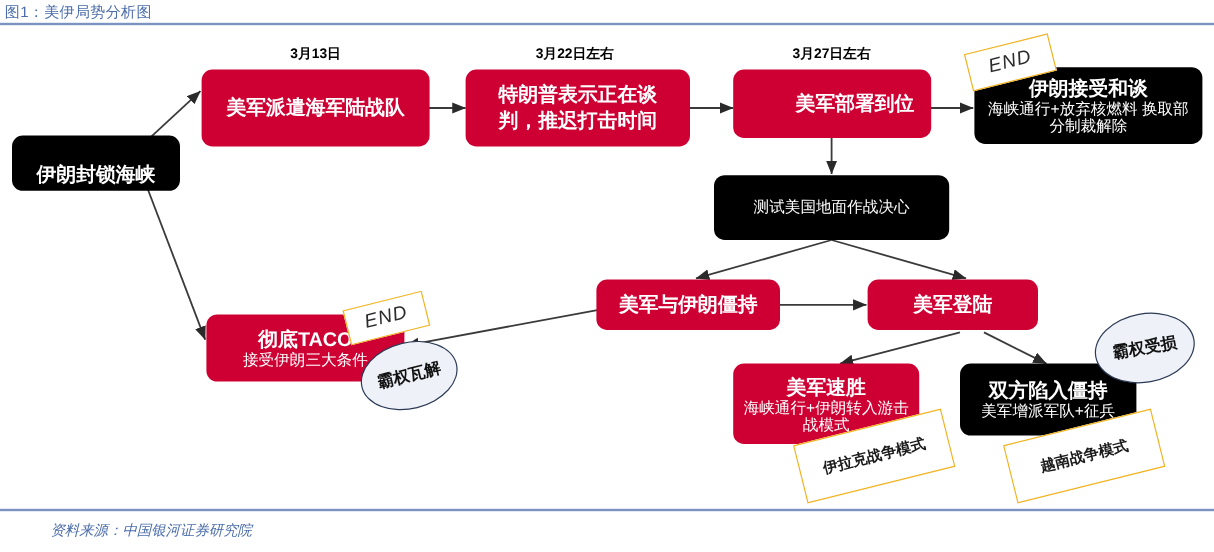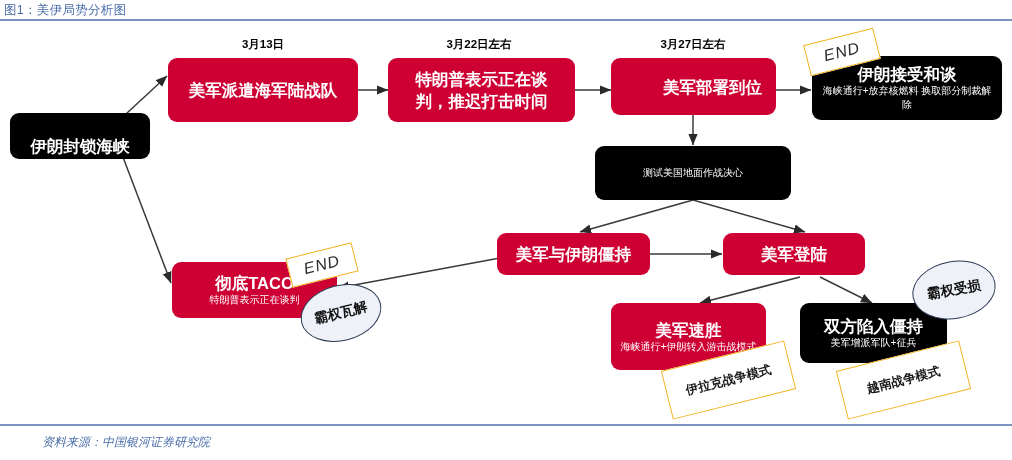--- a/index.html
+++ b/index.html
@@ -35,21 +35,21 @@
     position:absolute;box-sizing:border-box;
     border-radius:9px;
     display:flex;flex-direction:column;align-items:center;justify-content:center;
     color:#ffffff;text-align:center;
     padding:3px 6px;
   }
   .node.red{background:#ce0033;}
   .node.green{background:#000000;}
   .node .t1{font-weight:bold;font-size:16.5px;line-height:20px;white-space:nowrap;}
   .node .t1.wrap{white-space:normal;line-height:22px;}
-  .node .t2{font-size:10px;line-height:14px;font-weight:normal;}
+  .node .t2{font-size:13px;line-height:14px;font-weight:normal;}
 
   
   .date{
     position:absolute;font-size:11.5px;color:#000;font-weight:bold;
     white-space:nowrap;text-align:center;
   }
 
   
   .endtag{
     position:absolute;
@@ -150,21 +150,21 @@
 <div class="node red" style="left:497px;top:233px;width:153px;height:42px;">
   <span class="t1">美军与伊朗僵持</span>
 </div>
 
 <div class="node red" style="left:723px;top:233px;width:142px;height:42px;">
   <span class="t1">美军登陆</span>
 </div>
 
 <div class="node red" style="left:172px;top:262px;width:165px;height:56px;">
   <span class="t1">彻底TACO</span>
-  <span class="t2">特朗普表示正在谈判</span>
+  <span class="t2">接受伊朗三大条件</span>
 </div>
 
 <div class="node red" style="left:611px;top:303px;width:155px;height:67px;">
   <span class="t1">美军速胜</span>
   <span class="t2" style="max-width:146px;">海峡通行+伊朗转入游击战模式</span>
 </div>
 
 <div class="node green" style="left:800px;top:303px;width:147px;height:60px;">
   <span class="t1">双方陷入僵持</span>
   <span class="t2">美军增派军队+征兵</span>

